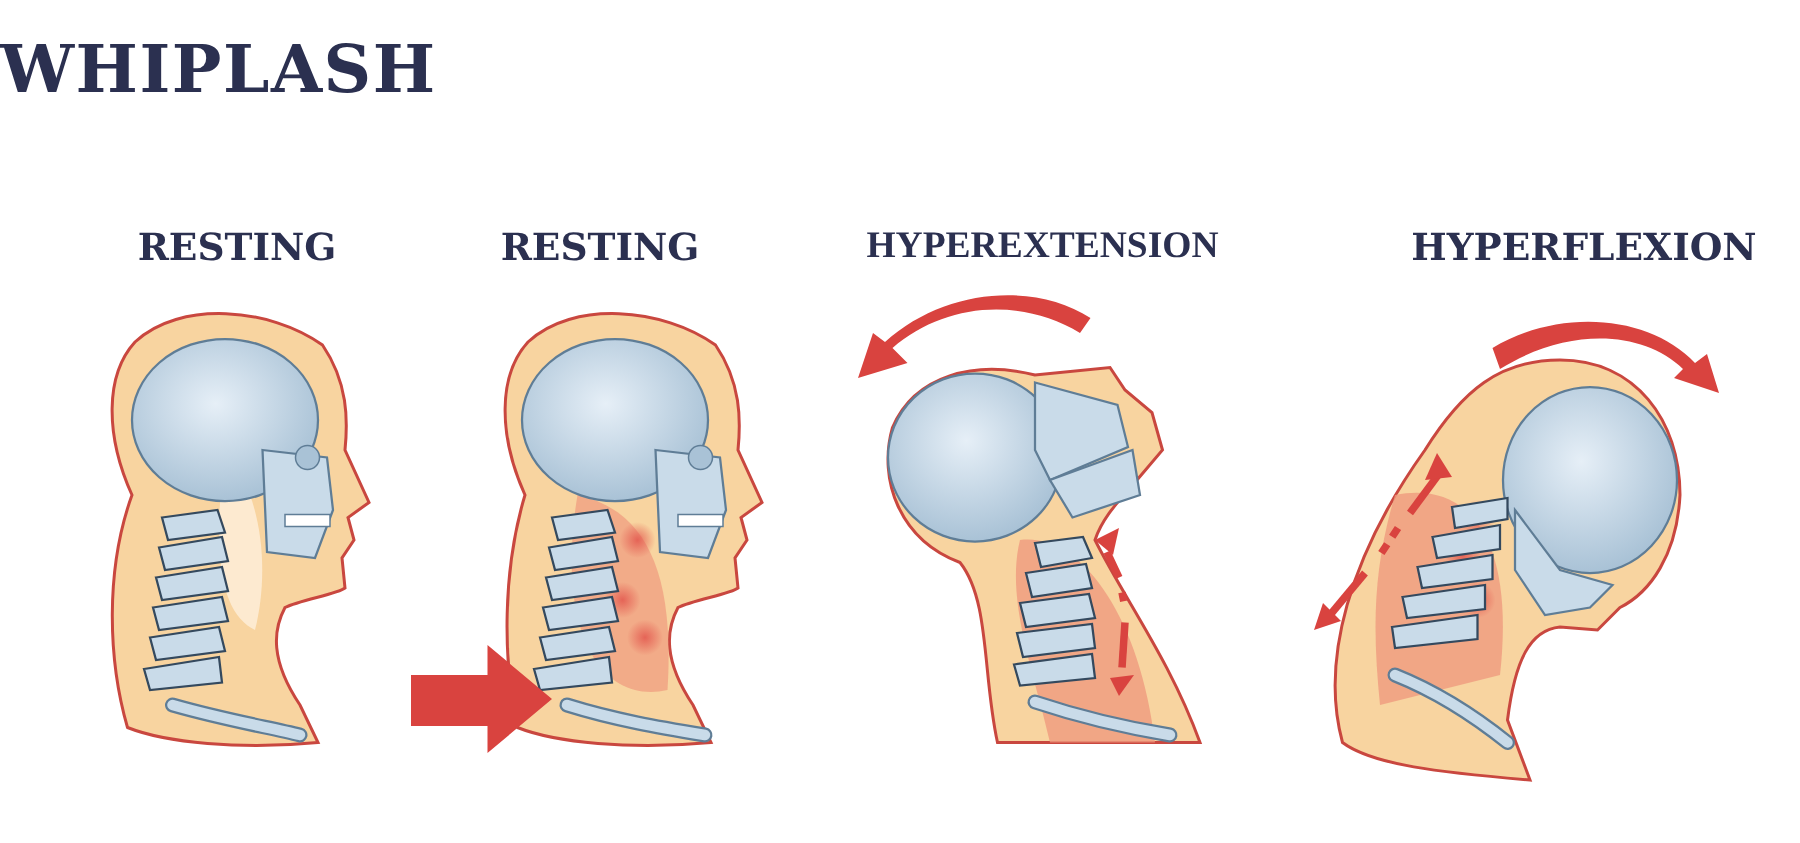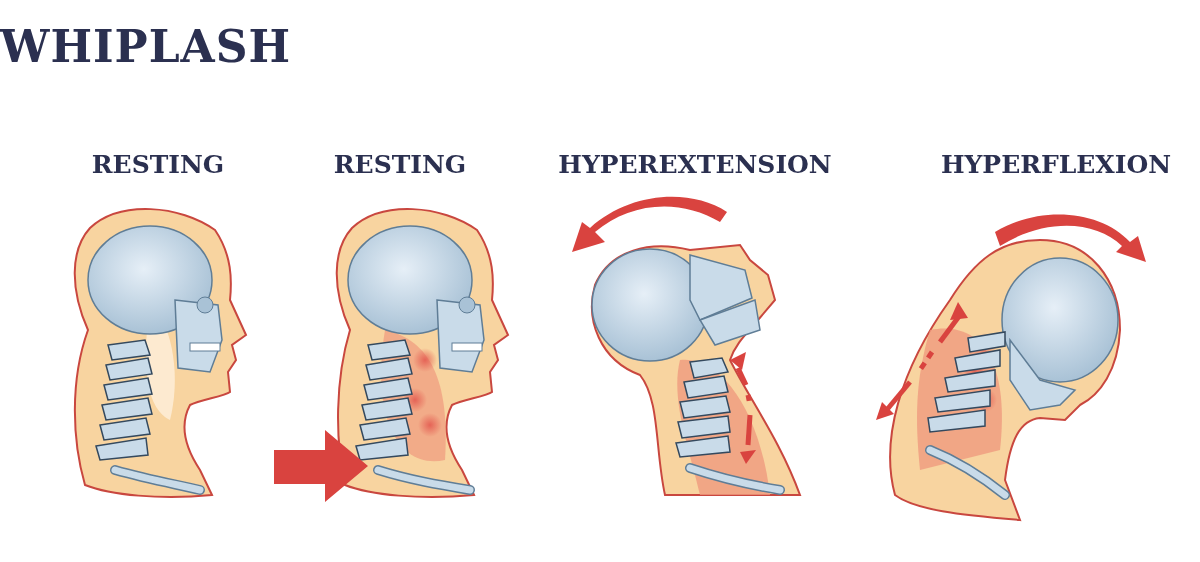--- a/index.html
+++ b/index.html
@@ -16,21 +16,21 @@
   }
   svg.panel { position: absolute; top: 0; left: 0; }
 </style>
 </head>
 <body>
 
 <div class="title">WHIPLASH</div>
 
 <div class="label" style="left:58px;width:200px;">RESTING</div>
 <div class="label" style="left:300px;width:200px;">RESTING</div>
-<div class="label" style="left:545px;width:300px;">HYPEREXTENSION</div>
+<div class="label" style="left:545px;width:300px;font-family:Liberation Serif, serif;">HYPEREXTENSION</div>
 <div class="label" style="left:906px;width:300px;">HYPERFLEXION</div>
 
 <svg class="panel" width="1200" height="562" viewBox="0 0 1200 562">
   <defs>
     <radialGradient id="skull" cx="0.45" cy="0.4" r="0.6">
       <stop offset="0" stop-color="#e6eff7"></stop>
       <stop offset="1" stop-color="#a9c2d6"></stop>
     </radialGradient>
     <radialGradient id="strain" cx="0.5" cy="0.5" r="0.5">
       <stop offset="0" stop-color="#e2524a" stop-opacity="0.8"></stop>

